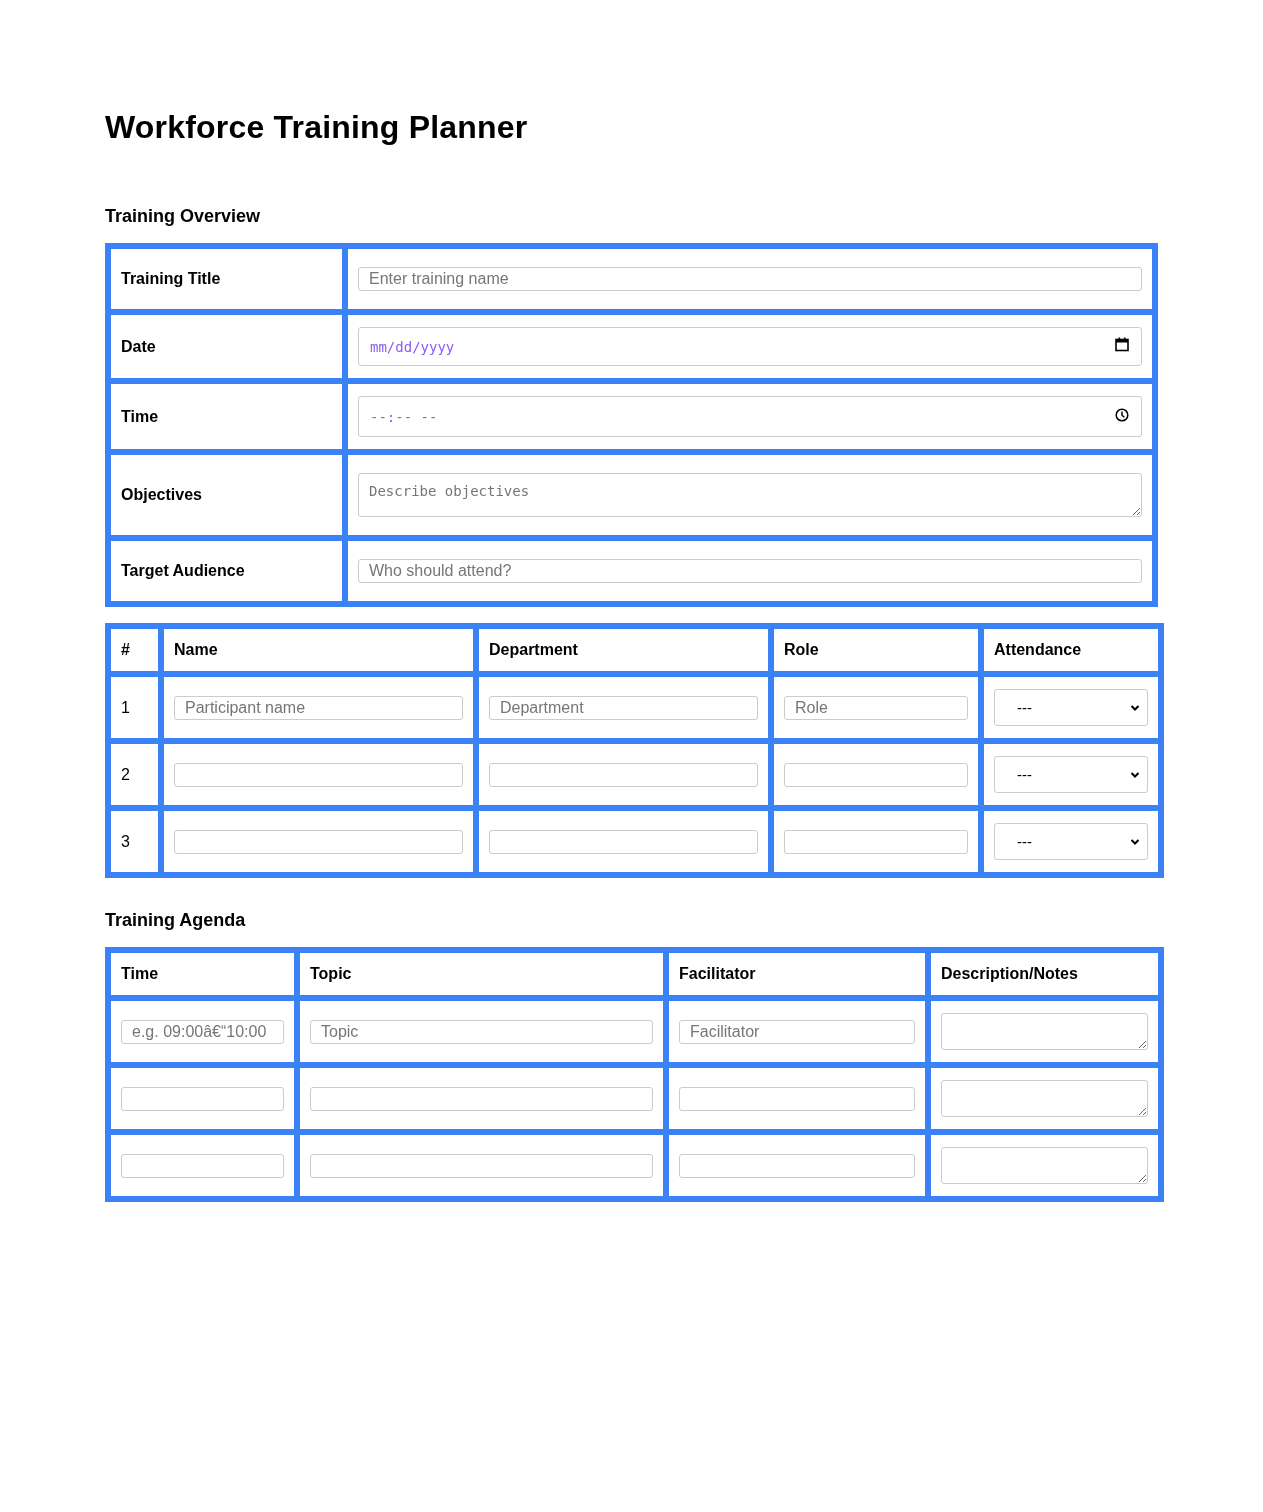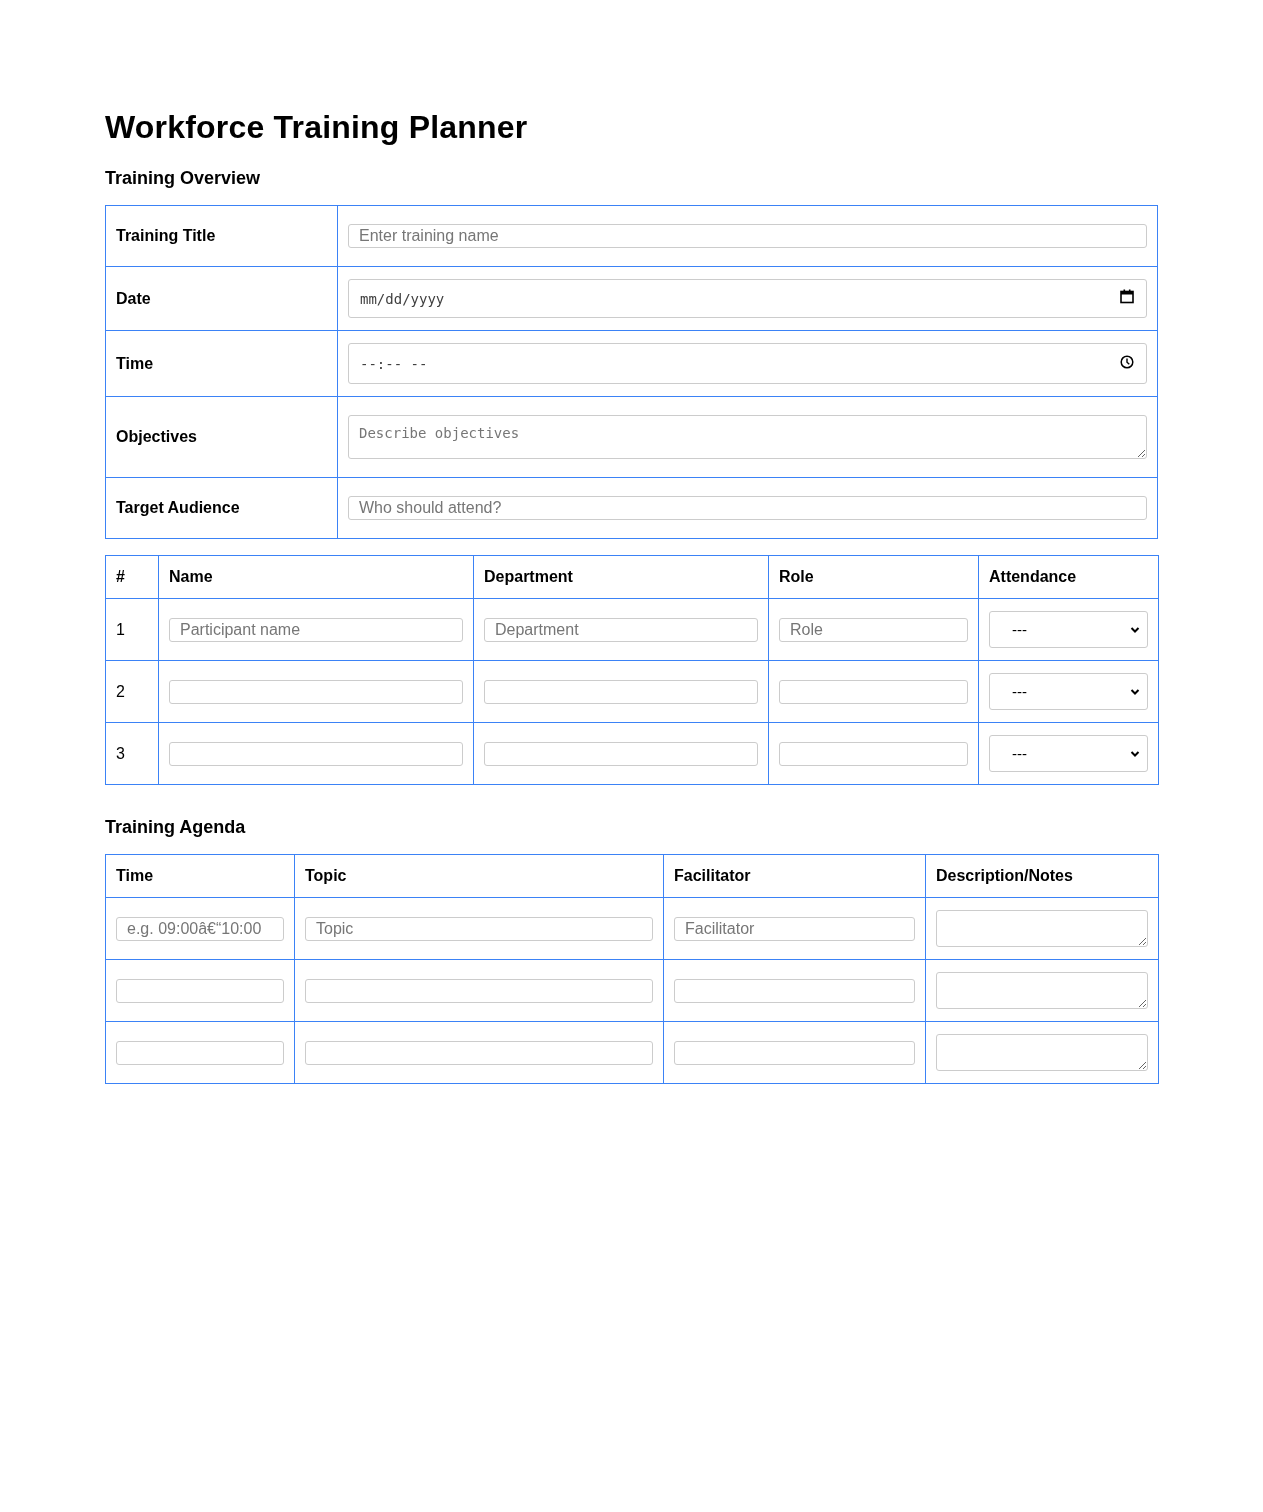--- a/index.html
+++ b/index.html
@@ -12,53 +12,53 @@
     .page { position: relative; padding: 108px 105px 0 105px; width: 1053px; }
     h1 {
       font-size: 32px; font-weight: bold; margin: 0 0 0 0; line-height: 38px;
       letter-spacing: 0.2px;
     }
     h2 {
       font-size: 18px; font-weight: bold; margin: 0; line-height: 22px;
     }
     table { border-collapse: collapse; width: 1053px; table-layout: fixed; }
     td, th {
-      border: 1px solid #3b82f6; padding: 0 10px; vertical-align: middle;
+      border: 6px solid #3b82f6; padding: 0 10px; vertical-align: middle;
       font-size: 16px; text-align: left;
     }
     th { font-weight: bold; }
     .lbl { font-weight: bold; }
     input[type="text"], textarea, select, .fake-input {
       box-sizing: border-box; width: 100%;
       border: 1px solid #cccccc; border-radius: 3px;
       font-family: "Liberation Sans", sans-serif;
       font-size: 16px; padding: 0 10px; background: #fff; color: #000;
       outline: none;
     }
     input[type="text"] { height: 24px; }
     input::placeholder, textarea::placeholder { color: #767676; }
     textarea { resize: vertical; display: block; }
     .mono { font-family: "DejaVu Sans Mono", monospace; font-size: 14px; }
     .fake-input {
       height: 39px; display: flex; align-items: center; justify-content: space-between;
       padding: 0 12px 0 11px;
     }
-    .fake-input .val { font-family: "DejaVu Sans Mono", monospace; font-size: 14px; color: #404040; }
+    .fake-input .val { font-family: "DejaVu Sans Mono", monospace; font-size: 14px; color: #8b5cf6; }
     select {
       height: 37px; appearance: none; -webkit-appearance: none;
       padding: 0 10px 0 22px; font-size: 15px; color: #000;
     }
     .select-wrap { position: relative; }
     .select-wrap .chev {
       position: absolute; right: 8px; top: 50%; transform: translateY(-50%);
       pointer-events: none; width: 10px; height: 10px;
     }
 
     
-    #overview-title { margin-top: 21px; }
+    #overview-title { margin-top: 59px; }
     #overview { margin-top: 16px; }
     #overview td.lbl-cell { width: 211px; }
     #overview tr.r60 td { height: 60px; }
     #overview tr.r63 td { height: 63px; }
     #overview tr.r65 td { height: 65px; }
     #overview tr.r80 td { height: 80px; }
     #overview textarea { height: 44px; padding: 9px 10px; }
 
     
     #participants-title { margin-top: 39px; }

